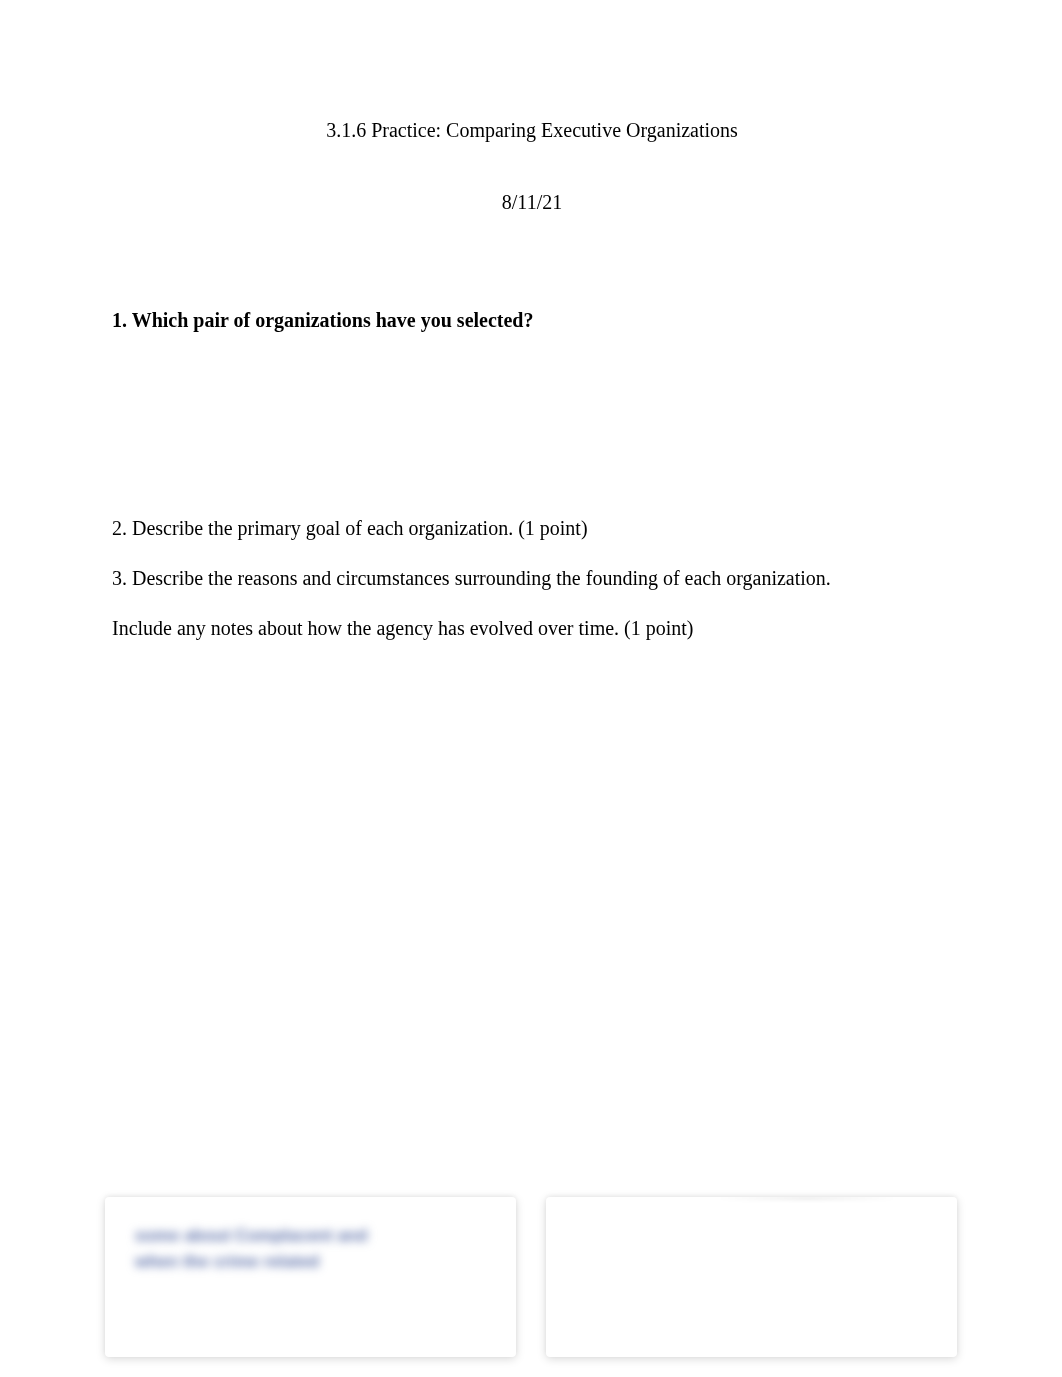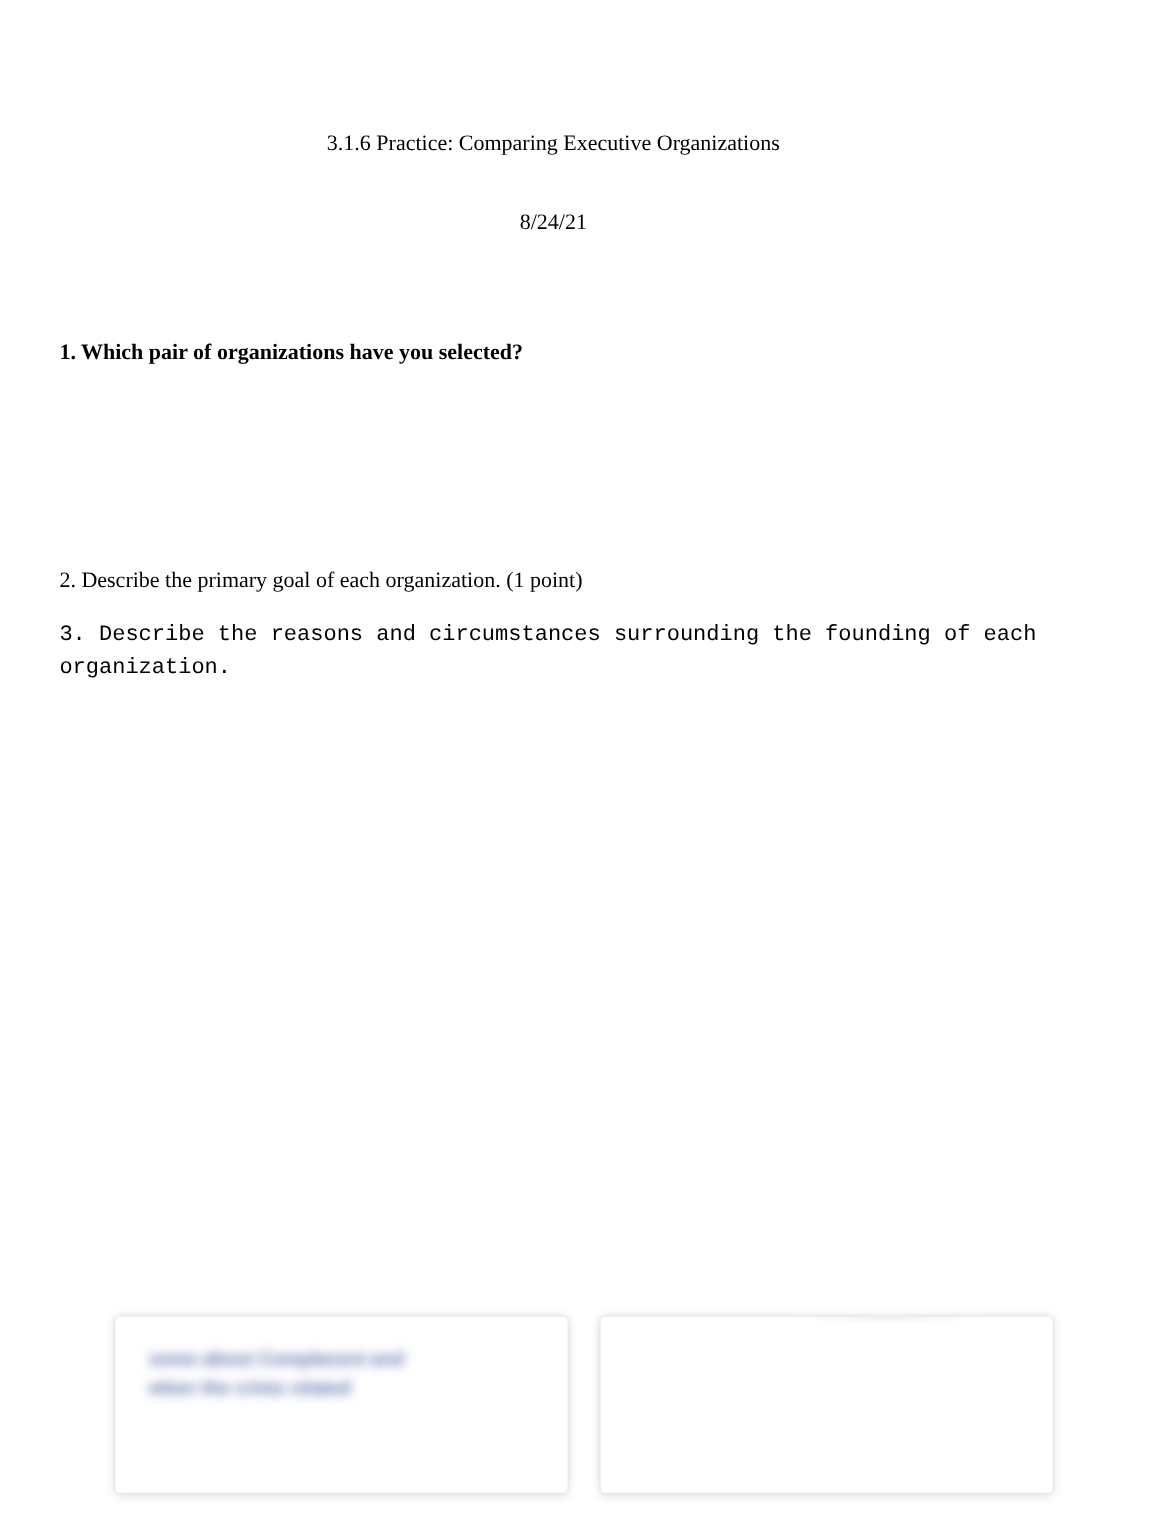--- a/index.html
+++ b/index.html
@@ -11,42 +11,41 @@
       width: 1062px;
       height: 1377px;
       background: #ffffff;
       font-family: "Times New Roman", Times, serif;
       font-size: 20px;
       color: #000000;
       line-height: 1.5;
       position: relative;
     }
     .page {
-      padding: 115px 110px 0 54px;
+      padding: 115px 110px 0 112px;
     }
     .title {
       text-align: center;
       margin-bottom: 42px;
     }
     .date {
       text-align: center;
       margin-bottom: 88px;
     }
     .question {
       margin-bottom: 20px;
     }
     .q1 {
       margin-bottom: 178px;
       font-weight: bold;
     }
     .q2 {
     }
     .q3-line1 {
       margin-bottom: 20px;
-      font-family: Liberation Mono, monospace;
     }
     .q3-line2 {
       margin-bottom: 230px;
     }
     .bottom-overlay {
       position: absolute;
       bottom: 0;
       left: 0;
       width: 1062px;
       height: 180px;
@@ -83,24 +82,25 @@
       height: 2px;
       background: linear-gradient(to right, rgba(0,0,0,0), rgba(0,0,0,0.15), rgba(0,0,0,0));
       filter: blur(2px);
     }
   </style>
 </head>
 <body>
 
 <div class="page">
   <div class="title">3.1.6 Practice: Comparing Executive Organizations</div>
-  <div class="date">8/24/21</div>
+  <div class="date">8/11/21</div>
   <div class="question q1">1. Which pair of organizations have you selected?</div>
   <div class="question q2">2. Describe the primary goal of each organization. (1 point)</div>
   <div class="question q3-line1">3. Describe the reasons and circumstances surrounding the founding of each organization.</div>
+  <div class="question q3-line2">Include any notes about how the agency has evolved over time. (1 point)</div>
 </div>
 
 <div class="bottom-overlay">
   <div class="card">
     <div class="blurred-text">
       <div>some about Complacent and</div>
       <div>when the crime related</div>
     </div>
   </div>
   <div class="card card-right">

